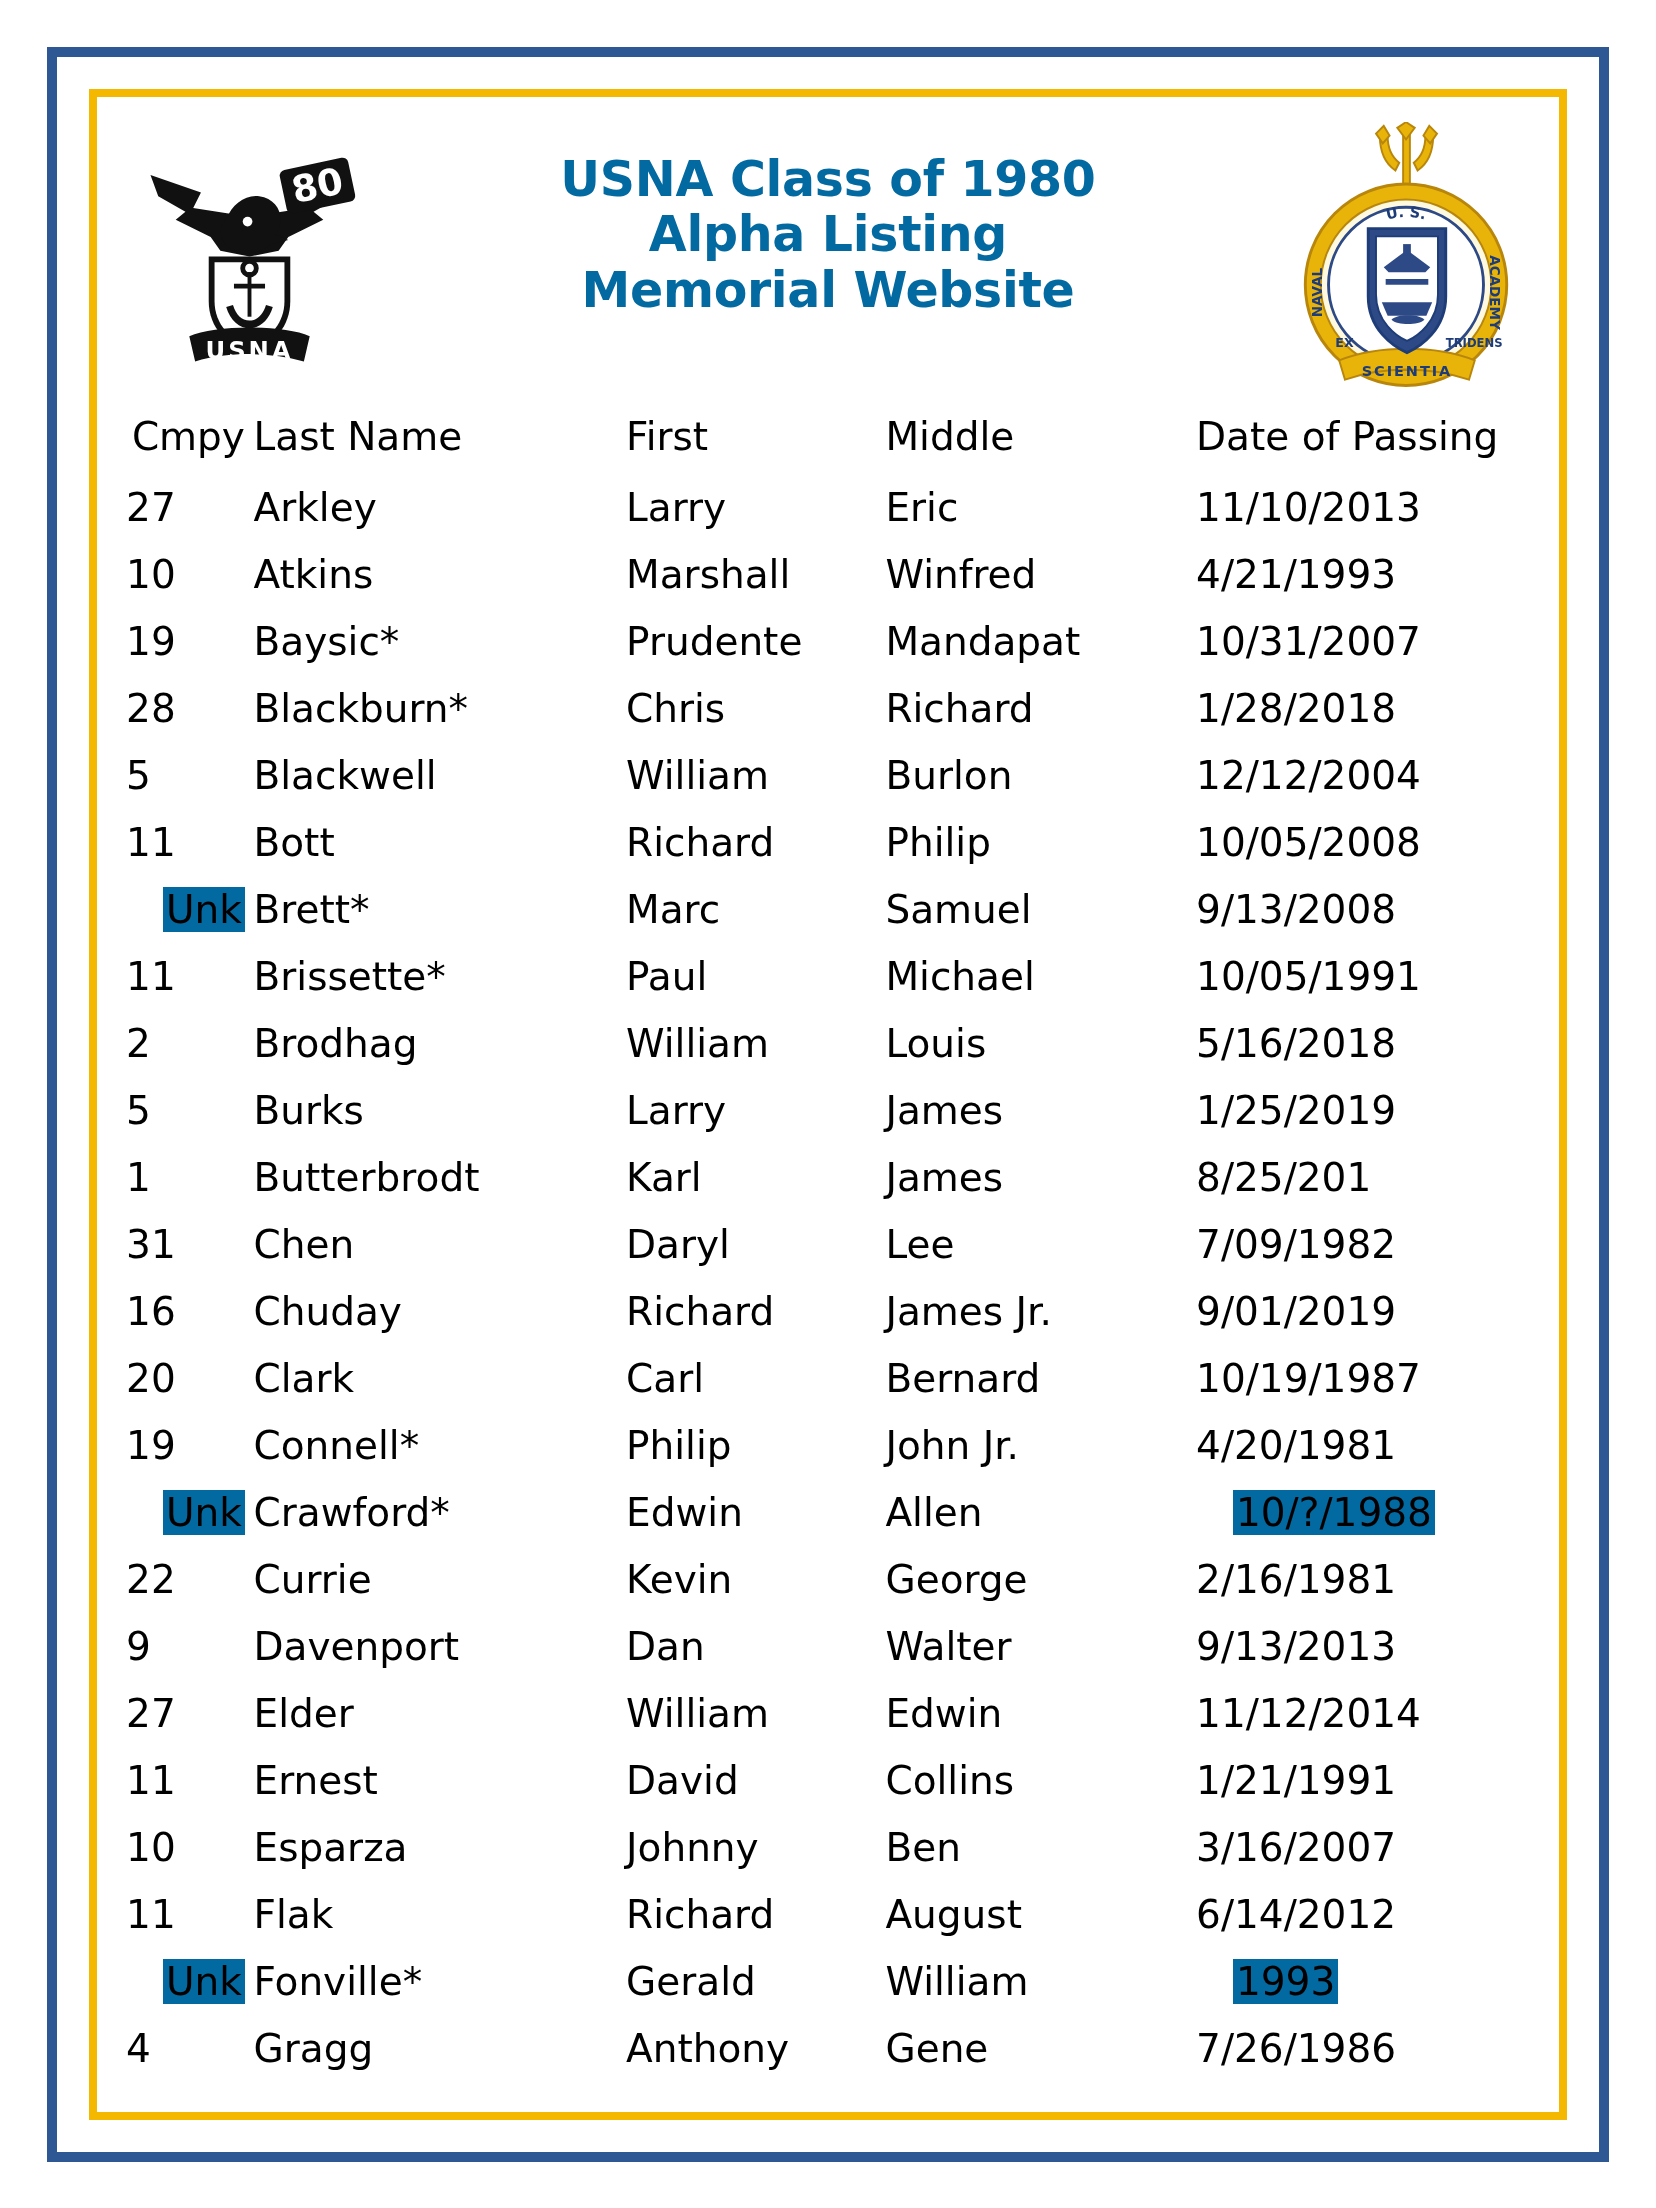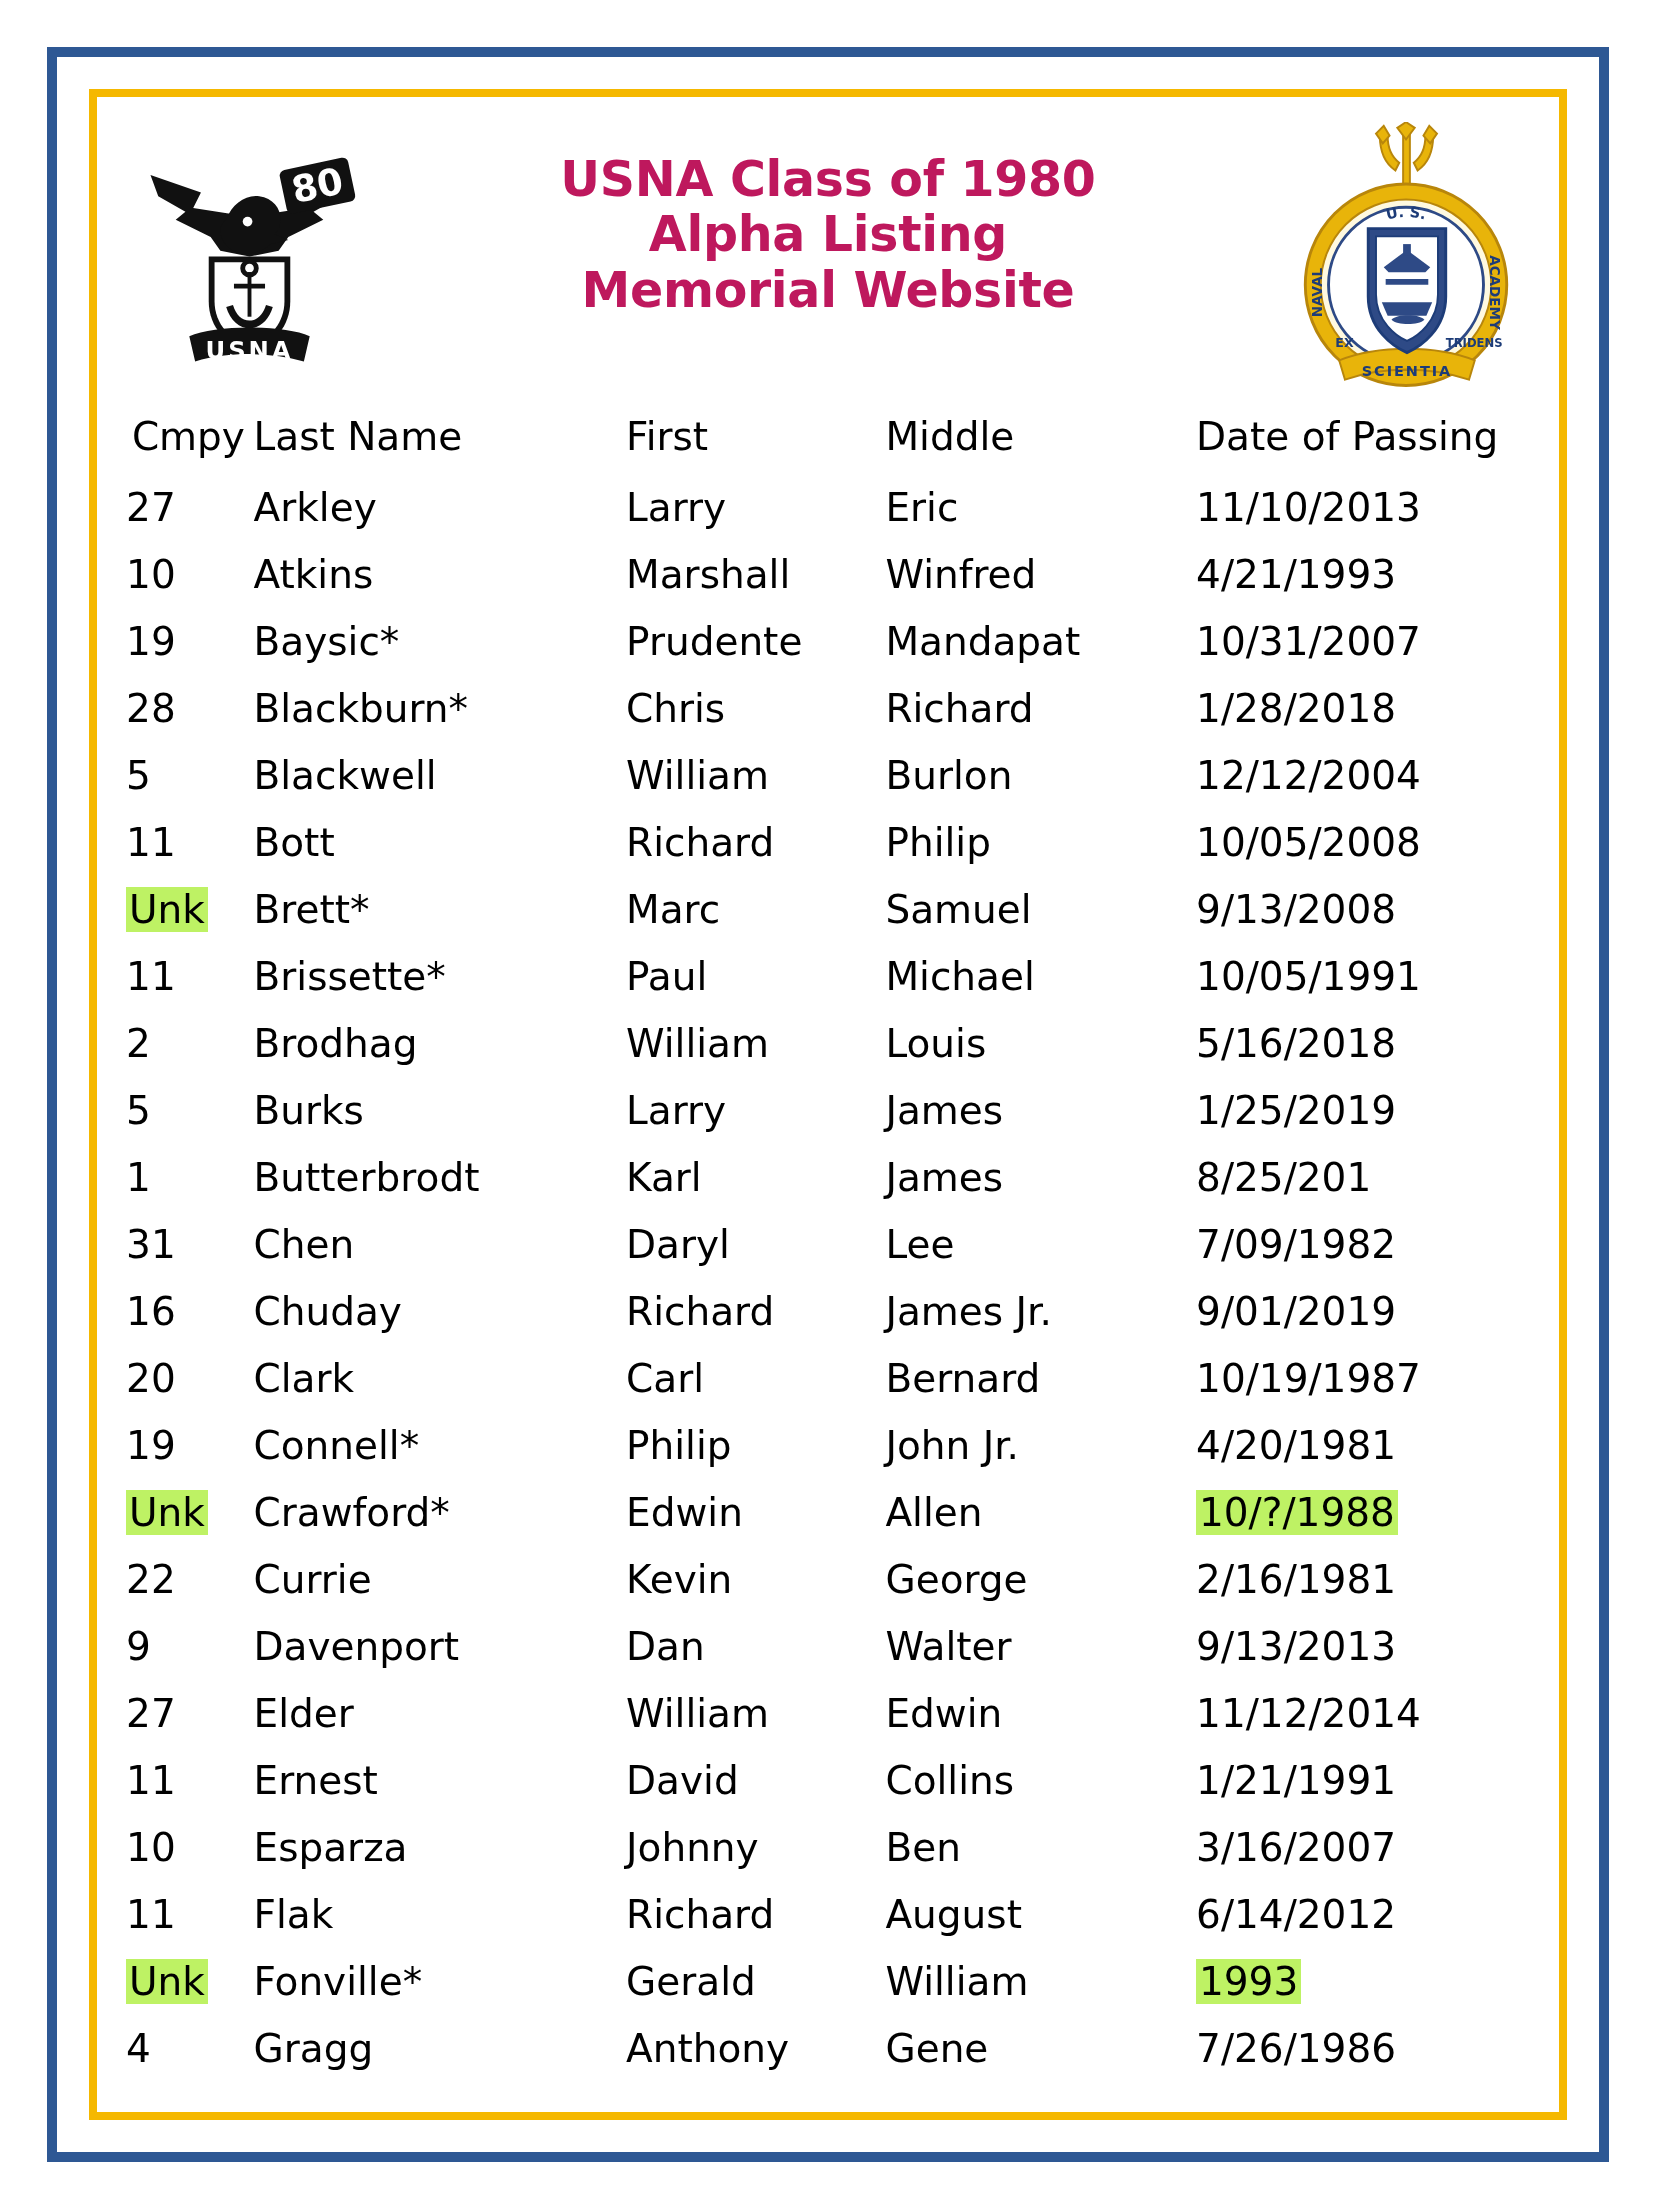--- a/index.html
+++ b/index.html
@@ -79,21 +79,21 @@
   .title-block {
     flex: 1 1 auto;
     text-align: center;
     padding-top: 41px;
   }
   .title-line {
     font-family: "DejaVu Sans", sans-serif;
     font-weight: bold;
     font-size: 49px;
     line-height: 1.14;
-    color: #be185d;
+    color: #0369a1;
     letter-spacing: -0.3px;
   }
 
   
   .table {
     width: 100%;
     border-collapse: collapse;
     margin-top: 1.9px;
   }
   .table th, .table td {
@@ -115,23 +115,24 @@
   .col-last  { width: 349px; }
   .col-first { width: 243px; }
   .col-mid   { width: 291px; }
   .col-date  { width: 320px; }
 
   th.col-cmpy { padding-left: 13.6px !important; }
   th.col-last { padding-left: 0; }
 
   td.cmpy { font-size: 39px; }
   .hl {
-    background: #bef264;
+    background: #0369a1;
     padding: 0 2.9px;
     box-decoration-break: clone;
+    margin-left: 37px;
     -webkit-box-decoration-break: clone;
   }
 
   
   thead th { line-height: 60px; }
 </style>
 </head>
 <body>
 
 <div class="page">

